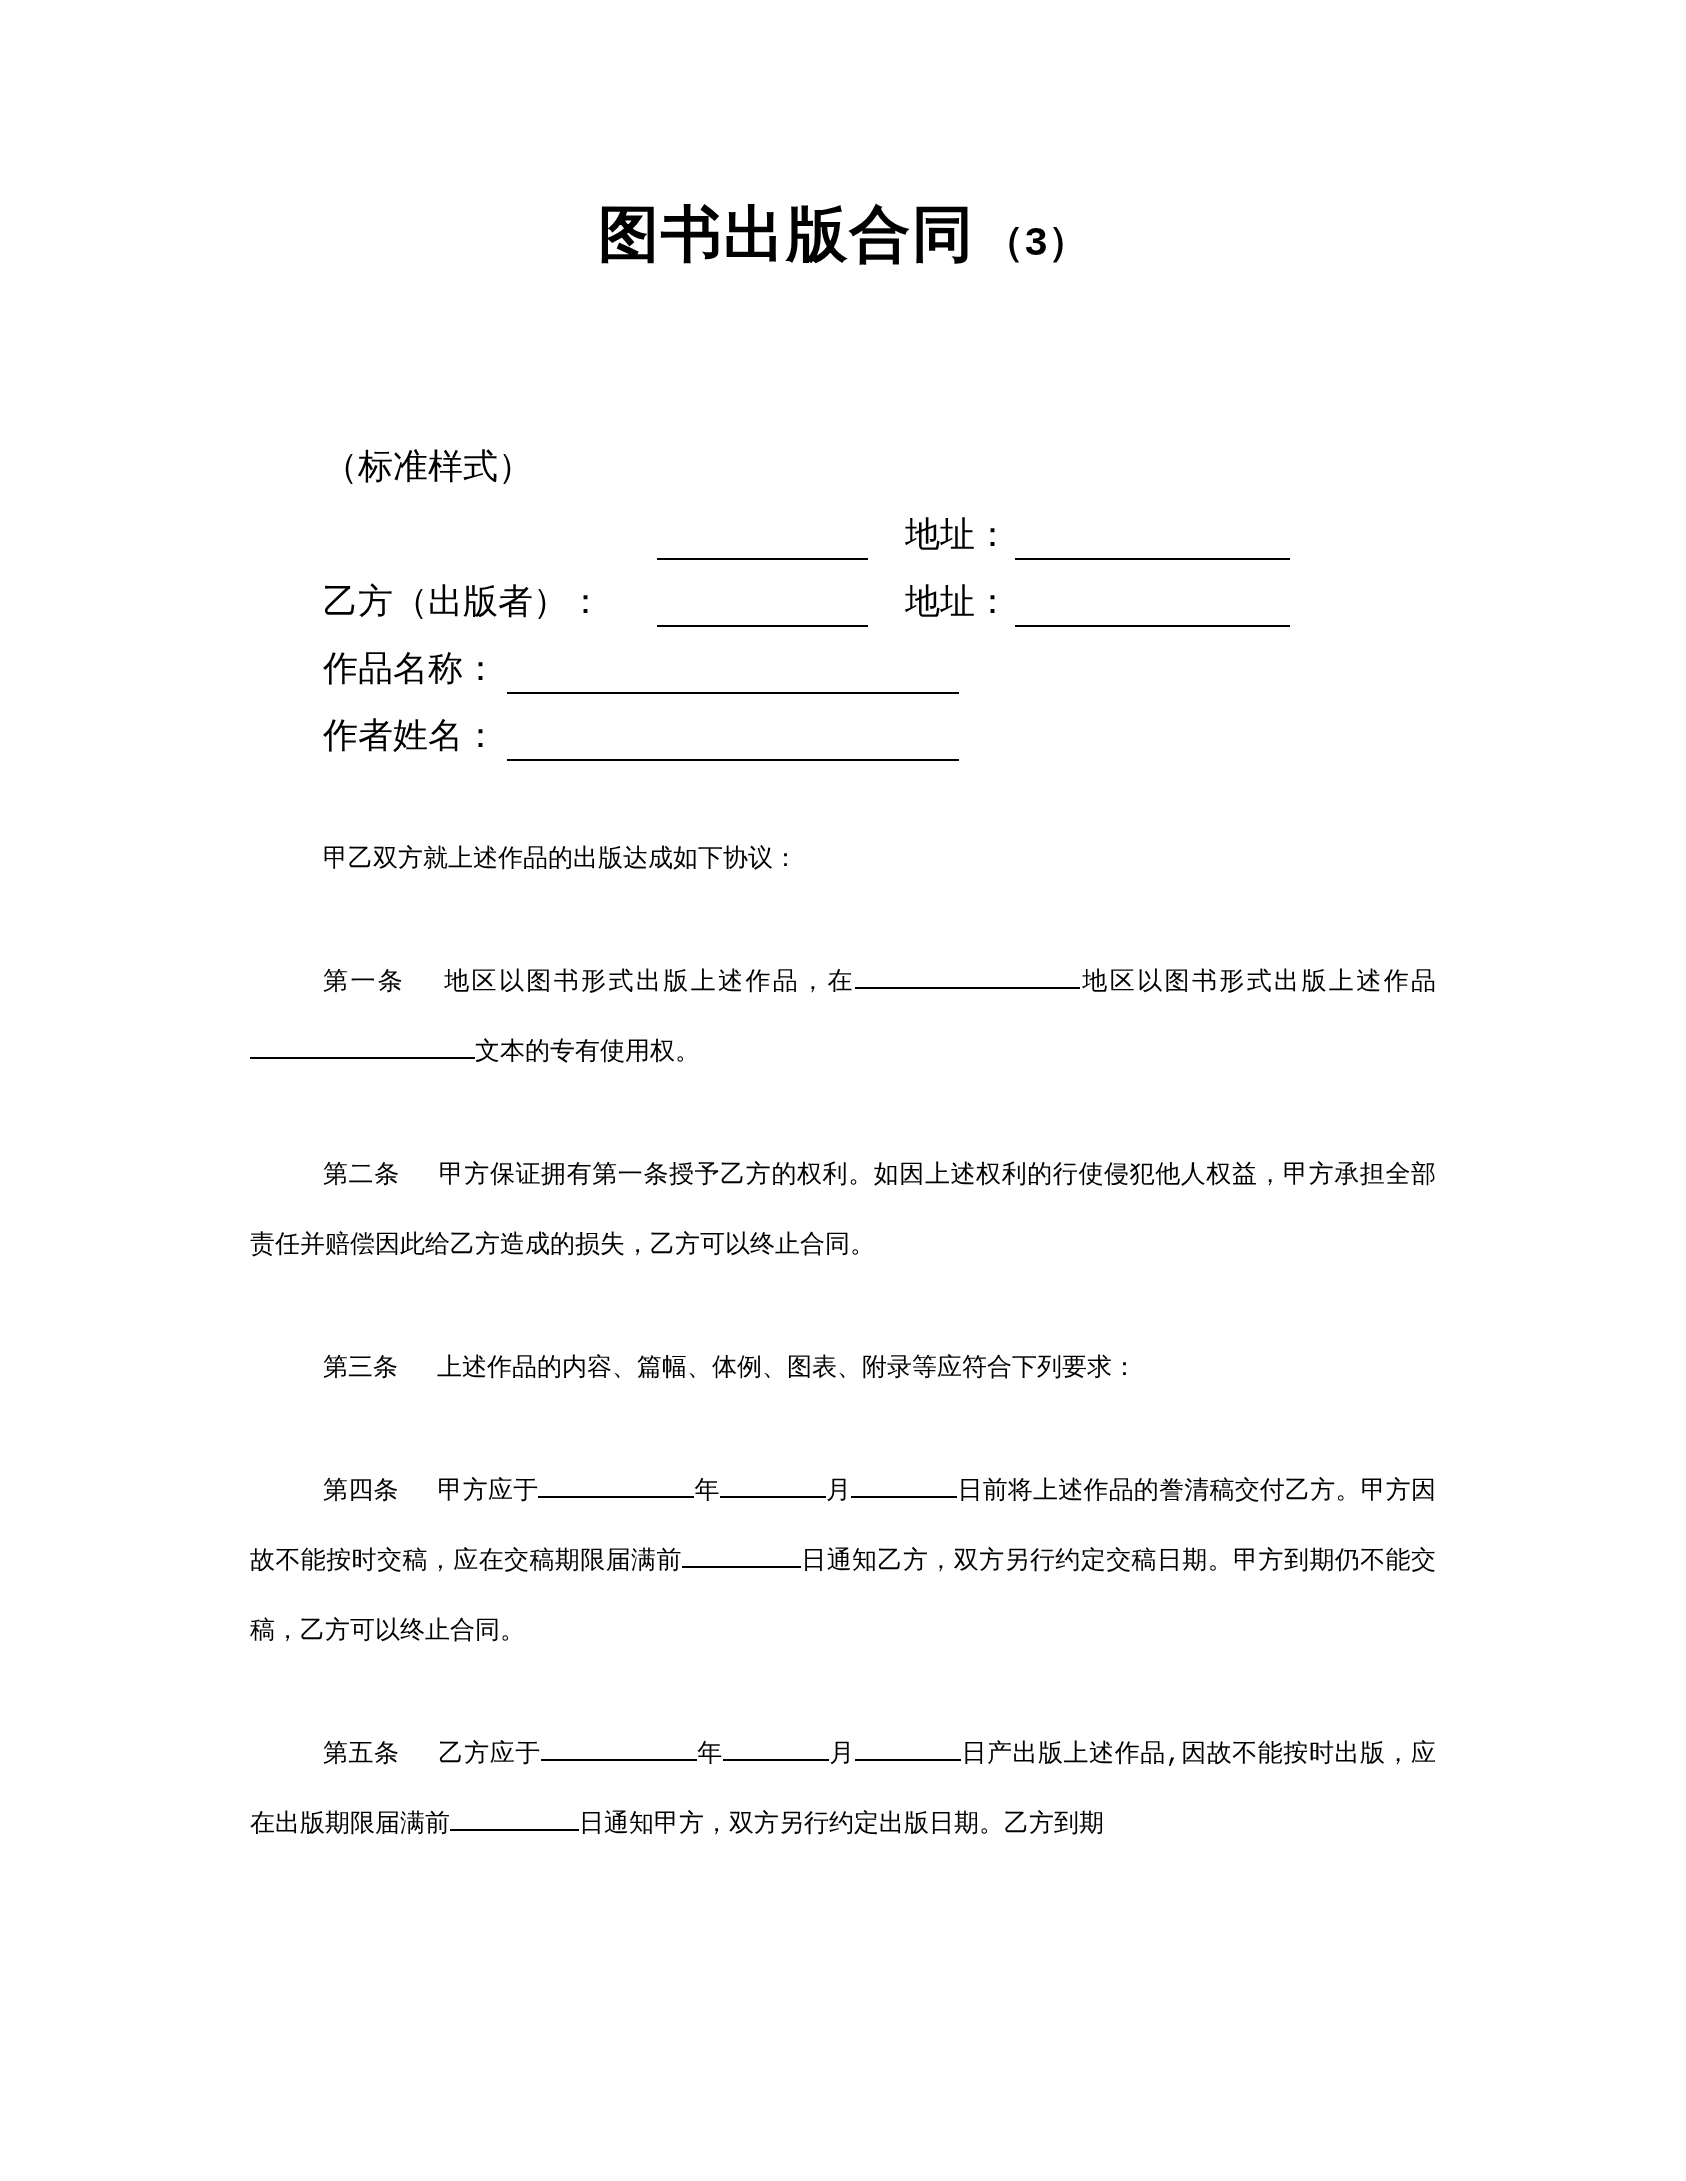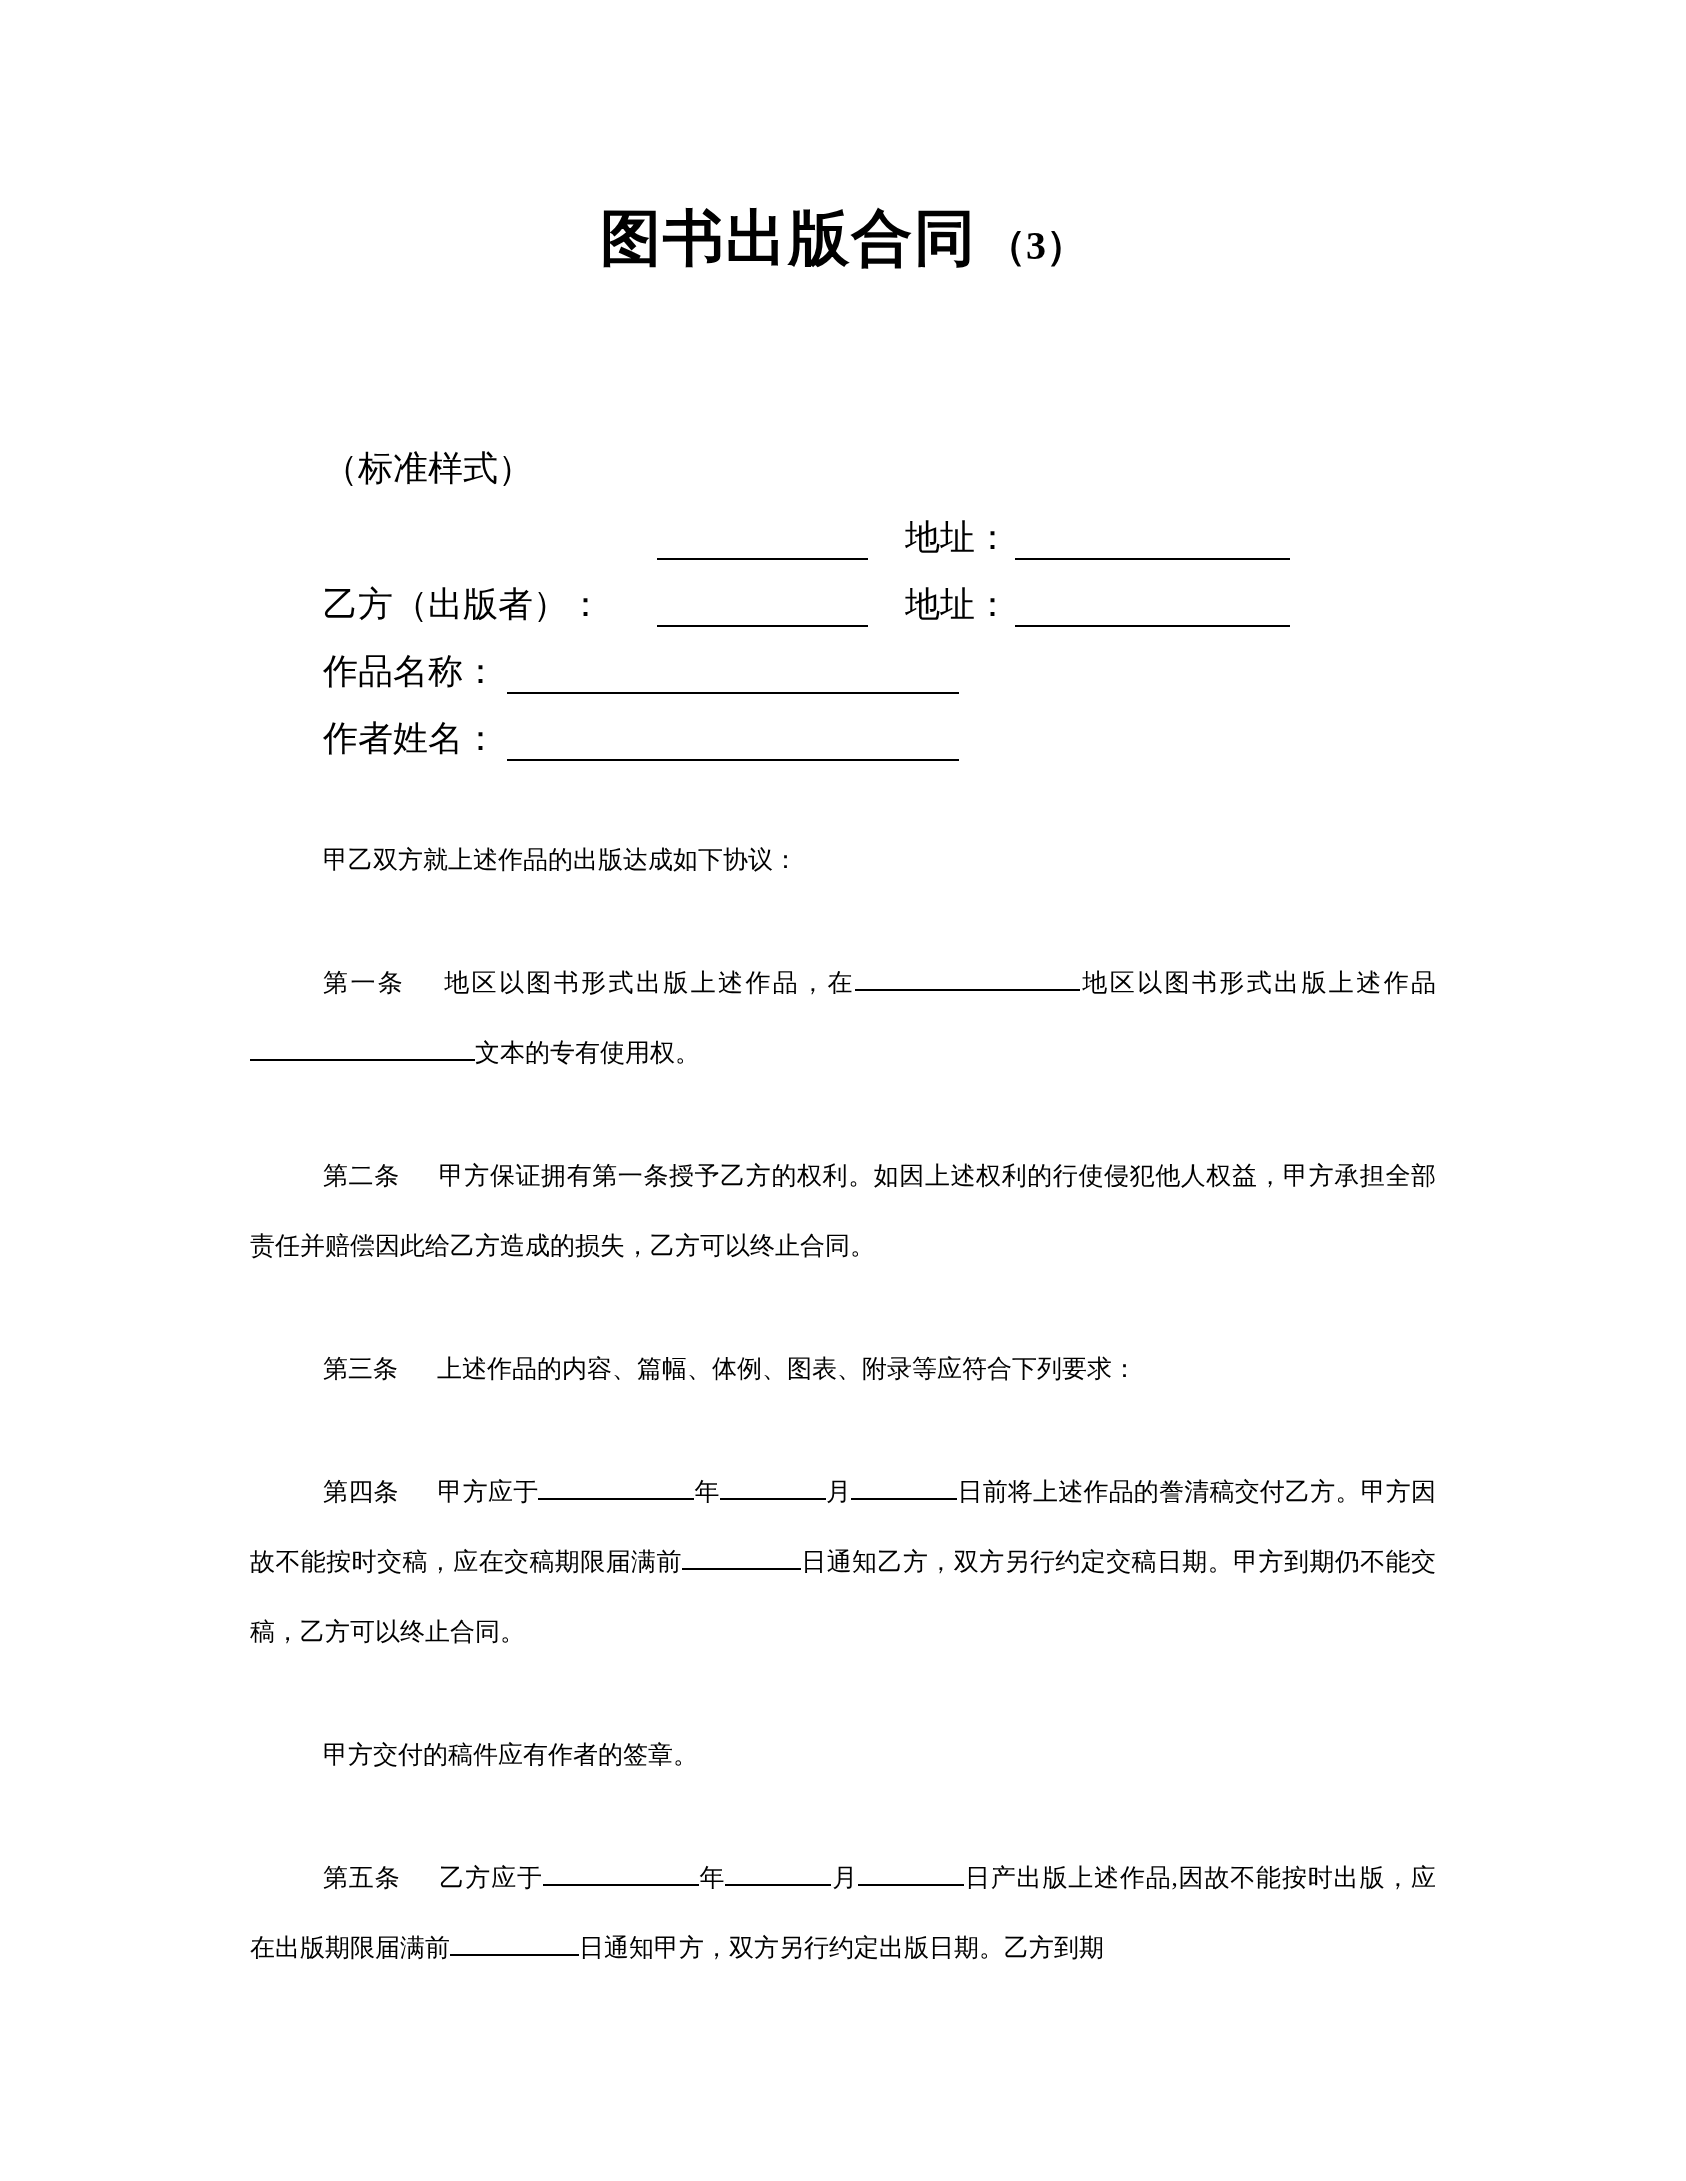--- a/index.html
+++ b/index.html
@@ -2,21 +2,21 @@
 <html lang="zh" style="font-size:14.7px"><head>
 <meta charset="utf-8">
 <style>
   html,body{margin:0;padding:0;background:#ffffff;}
   .page{
     position:relative;
     width:1686px;
     height:2182px;
     background:#ffffff;
     color:#000000;
-    font-family:Liberation Serif, serif;
+    font-family:Liberation Mono, monospace;
     box-sizing:border-box;
     padding:195px 250px 0 250px;
     overflow:hidden;
   }
   .title-line{
     margin:0;
     text-align:center;
     line-height:88px;
     height:88px;
     white-space:nowrap;
@@ -103,20 +103,19 @@
 
     <div>
   <p class="para"><span class="clause-number">第一条</span><span><span>地区以图书形式出版上述作品，在</span><span class="blank" style="width: 225px;"></span><span>地区以图书形式出版上述作品</span><span class="blank" style="width: 225px;"></span><span>文本的专有使用权。</span></span></p>
 
   <p class="para"><span class="clause-number">第二条</span><span><span>甲方保证拥有第一条授予乙方的权利。如因上述权利的行使侵犯他人权益，甲方承担全部责任并赔偿因此给乙方造成的损失，乙方可以终止合同。</span></span></p>
 
   <p class="para"><span class="clause-number">第三条</span><span><span>上述作品的内容、篇幅、体例、图表、附录等应符合下列要求：</span></span></p>
 
   <p class="para"><span class="clause-number">第四条</span><span><span>甲方应于</span><span class="blank" style="width: 156px;"></span><span>年</span><span class="blank" style="width: 106px;"></span><span>月</span><span class="blank" style="width: 106px;"></span><span>日前将上述作品的誊清稿交付乙方。甲方因故不能按时交稿，应在交稿期限届满前</span><span class="blank" style="width: 119px;"></span><span>日通知乙方，双方另行约定交稿日期。甲方到期仍不能交稿，乙方可以终止合同。</span></span></p>
 
-  <p class="para"><span><span>甲方交付的稿件应有作者的签章。</span></span></p>
 
   <p class="para"><span class="clause-number">第五条</span><span><span>乙方应于</span><span class="blank" style="width: 156px;"></span><span>年</span><span class="blank" style="width: 106px;"></span><span>月</span><span class="blank" style="width: 106px;"></span><span>日产出版上述作品,因故不能按时出版，应在出版期限届满前</span><span class="blank" style="width: 129px;"></span><span>日通知甲方，双方另行约定出版日期。乙方到期</span></span></p>
 </div>
 
   </div>
 </div>
 
 
 </body></html>

